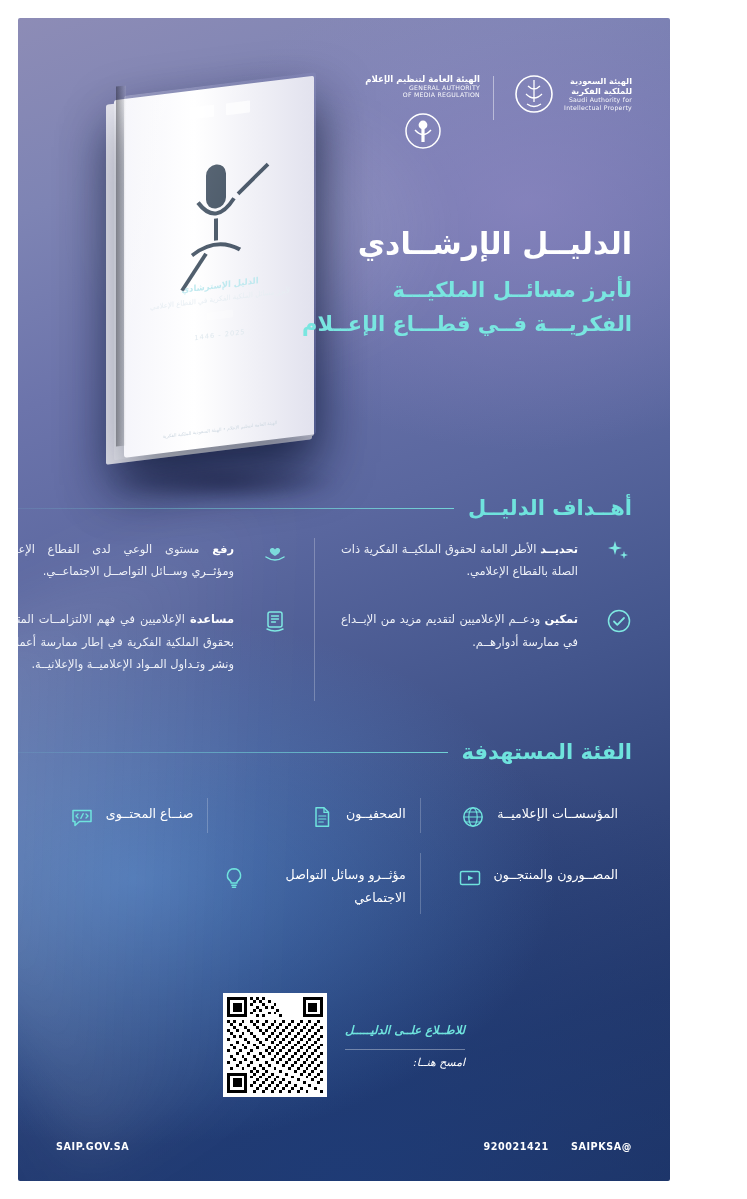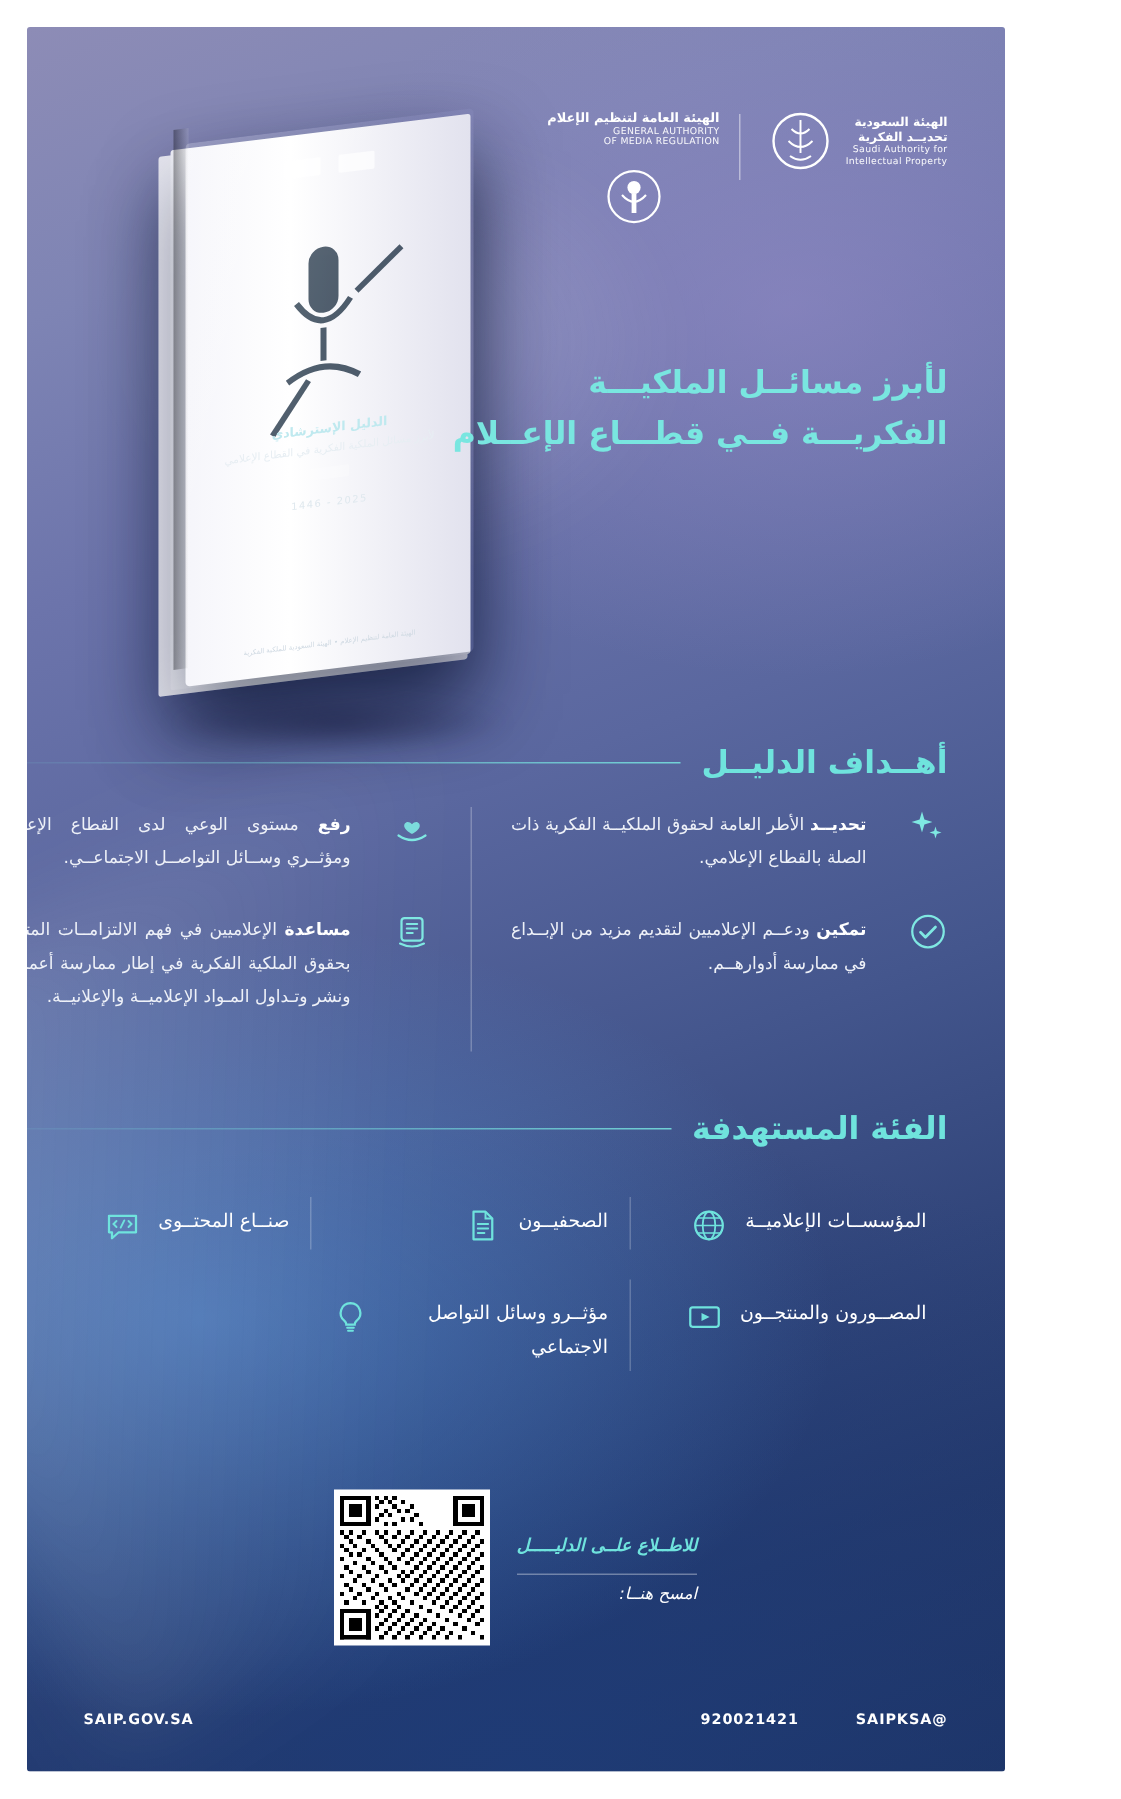--- a/index.html
+++ b/index.html
@@ -102,36 +102,36 @@
   .qr{width:104px;height:104px;background:#fff;padding:4px;box-sizing:border-box;}
   .qr svg{display:block;}
   .qr-txt{text-align:right;color:#fff;font-style:italic;}
   .qr-l1{font-size:11.5px;font-weight:bold;color:#6fe3dd;line-height:1.7;letter-spacing:1px;}
   .qr-l2{font-size:11px;color:#ffffff;margin-top:6px;letter-spacing:1px;}
   .qr-rule{height:1px;background:rgba(255,255,255,.35);width:120px;margin-top:8px;}
 
   
   .footer{position:absolute;left:0;right:0;bottom:22px;height:18px;}
   .f-left{position:absolute;right:38px;top:0;display:flex;gap:22px;}
-  .f-left span{font-size:9.6px;color:#ffffff;font-weight:bold;letter-spacing:.6px;margin-left:16px;}
+  .f-left span{font-size:9.6px;color:#ffffff;font-weight:bold;letter-spacing:.6px;}
   .f-right{position:absolute;left:38px;top:0;font-size:9.6px;color:#ffffff;font-weight:bold;letter-spacing:.6px;}
 </style>
 </head>
 <body>
 
 <div class="poster">
   <div class="glow-t"></div>
   <div class="streak"></div>
 
   <div class="logos">
 
     <div class="logo-saip">
       <div class="logo-txt">
         <span class="logo-ar2">الهيئة السعودية</span>
-        <span class="logo-ar2">تحديــد الفكرية</span>
+        <span class="logo-ar2">للملكية الفكرية</span>
         <span class="logo-en">Saudi Authority for</span>
         <span class="logo-en">Intellectual Property</span>
       </div>
       <svg class="mark" viewBox="0 0 40 44">
         <circle cx="20" cy="22" r="18" fill="none" stroke="#ffffff" stroke-width="1.6"></circle>
         <path d="M20 8 L20 30 M14 14 Q20 20 26 14 M12 22 Q20 30 28 22" stroke="#ffffff" stroke-width="1.3" fill="none"></path>
         <path d="M13 32 q7 5 14 0" stroke="#ffffff" stroke-width="1.3" fill="none"></path>
       </svg>
     </div>
 
@@ -176,20 +176,21 @@
         <div class="cv-sub">لأبرز مسائل الملكية الفكرية في القطاع الإعلامي</div>
         <div class="cv-badge"></div>
         <div class="cv-year">2025 - 1446</div>
       </div>
       <div class="cv-foot">الهيئة العامة لتنظيم الإعلام • الهيئة السعودية للملكية الفكرية</div>
     </div>
     <div class="shadow"></div>
   </div>
 
   <div class="hero">
+    <h1>الدليــل الإرشــادي</h1>
     <h2>لأبرز مسائــل الملكيـــة الفكريـــة فــي قطـــاع الإعــلام</h2>
   </div>
 
   <div class="sec-head" style="top:478px;">
     <div class="t">أهــداف الدليــل</div>
     <div class="rule"></div>
   </div>
 
   <div class="goals">
     <div class="gcol rightcol">

